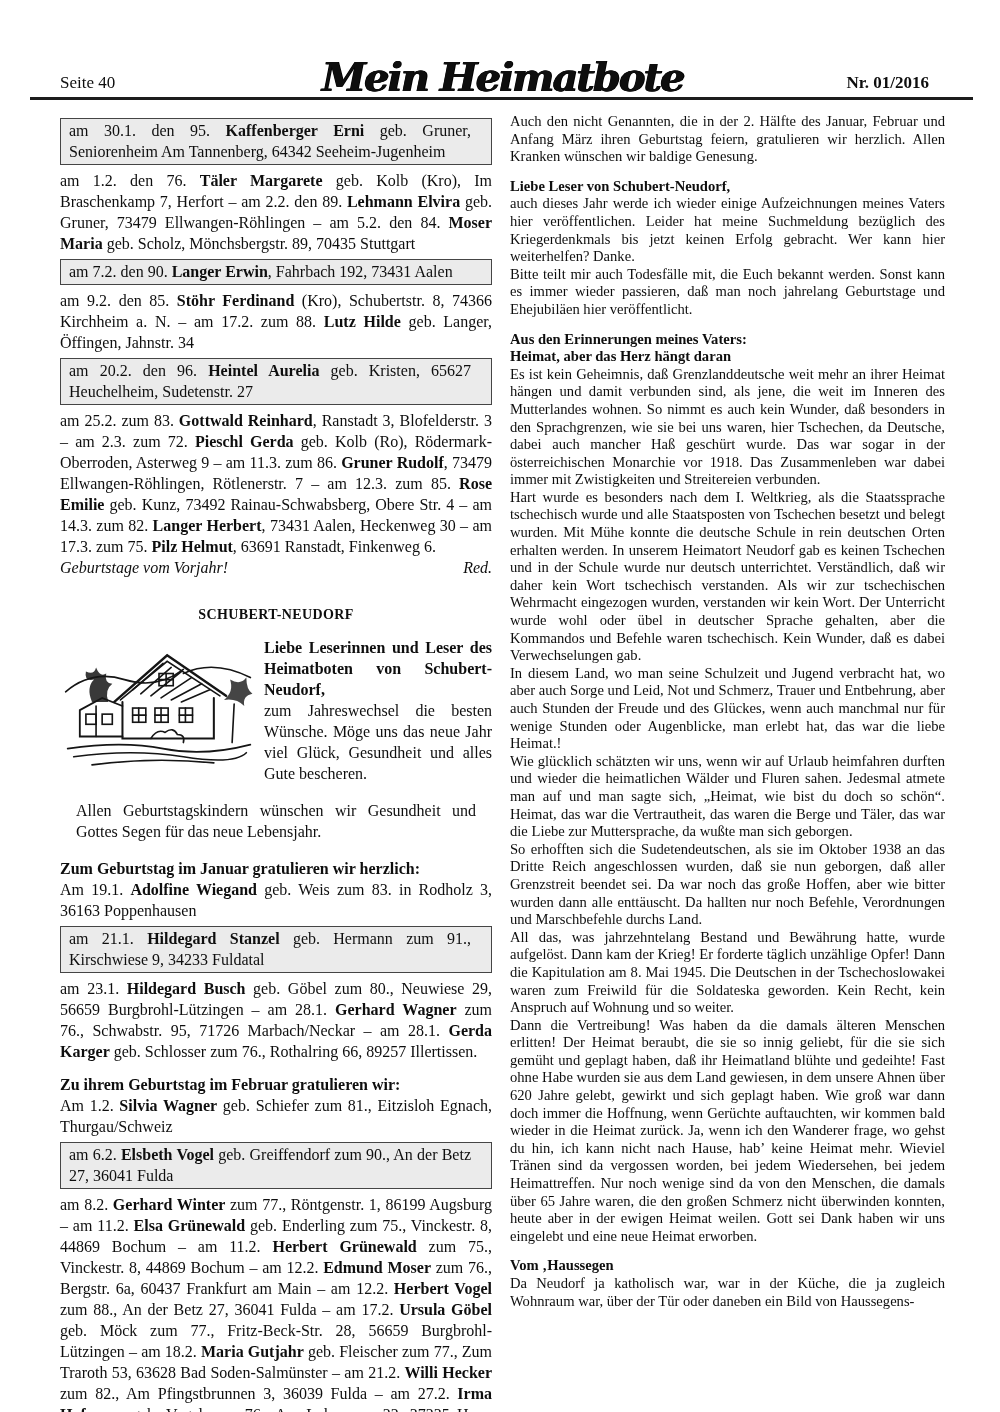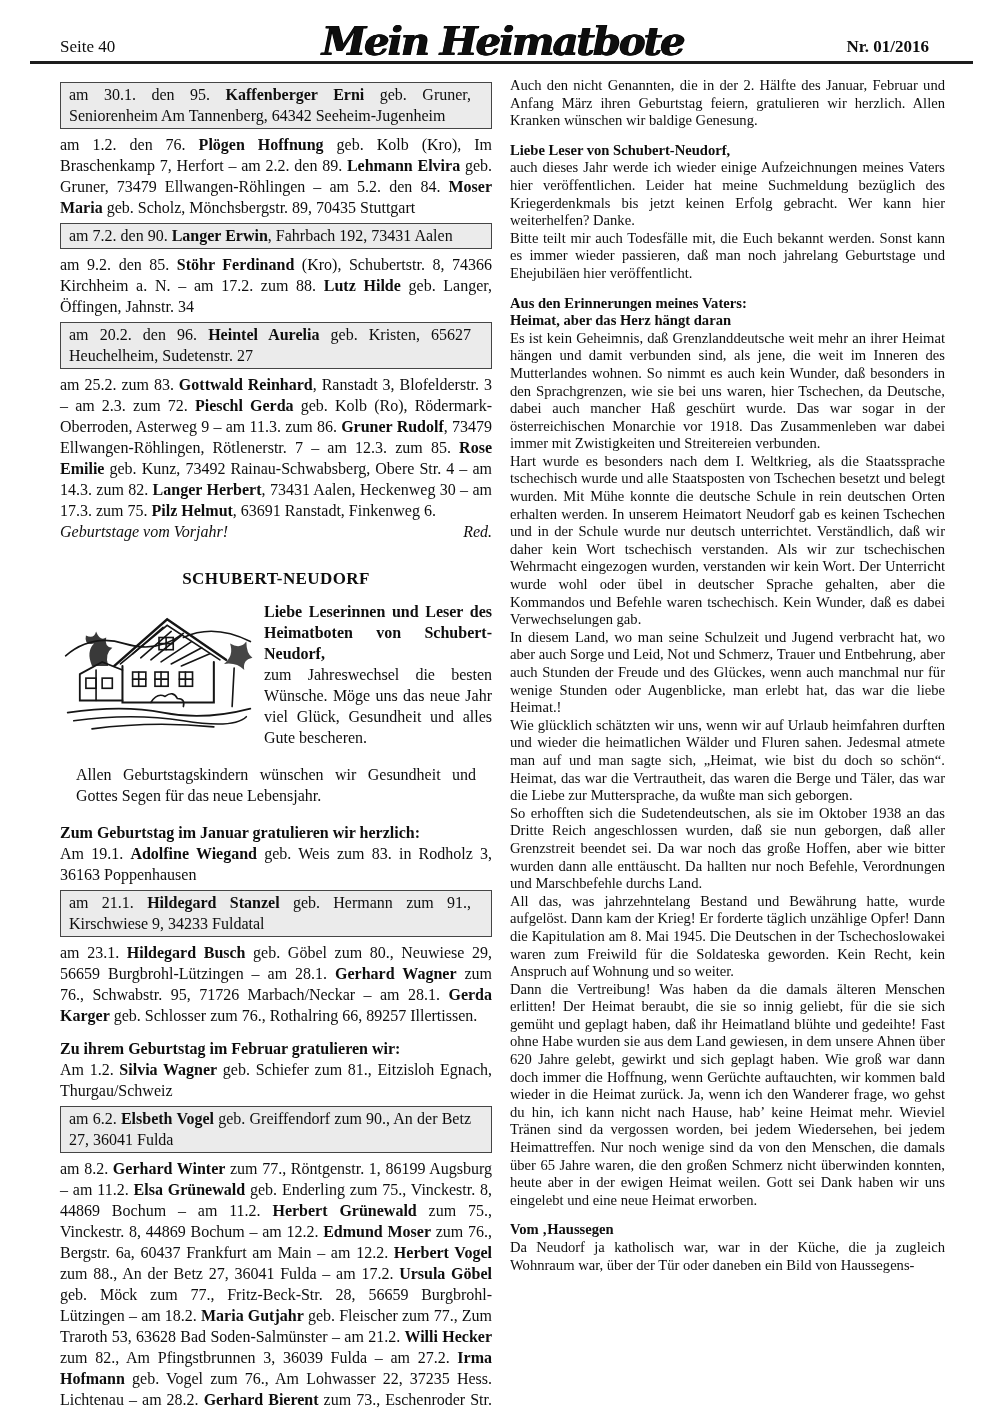--- a/index.html
+++ b/index.html
@@ -1,37 +1,37 @@
 <!DOCTYPE html>
 <html><head>
 <meta charset="utf-8">
 <style>
   html,body{margin:0;padding:0;background:#f4f4f2;}
   .page{width:1000px;height:1412px;margin:0 auto;background:#ffffff;box-sizing:border-box;
         padding:0 55px 0 60px;font-family:"Liberation Serif",serif;color:#0e0e0e;position:relative;overflow:hidden;}
   
-  .hdr{position:relative;height:64px;}
+  .hdr{position:relative;height:100px;}
   .hdr-rule{position:absolute;left:-30px;right:-28px;bottom:0;border-bottom:3px solid #1c1c1c;}
   .hdr-page,.hdr-issue{position:absolute;bottom:7px;font-size:17px;}
   .hdr-page{left:0;}
   .hdr-issue{right:16px;font-weight:bold;}
   .masthead{position:absolute;left:0;right:0;bottom:3px;text-align:center;
             font-family:"DejaVu Serif",serif;font-weight:bold;font-style:italic;
             font-size:40px;letter-spacing:-2px;line-height:1;
             text-shadow:0.8px 0 0 #000, -0.4px 0 0 #000;}
   
   .columns{display:flex;gap:18px;padding-top:13px;}
   .col-left{width:432px;font-size:16px;line-height:21px;}
   .col-right{width:435px;font-size:14.6px;line-height:17.6px;}
   .para{text-align:justify;}
   .heading{font-weight:bold;}
   .gap{margin-top:12px;}
   .box{background:#ebebeb;border:1px solid #454545;padding:1px 20px 2px 8px;margin:5px 0;text-align:justify;}
   .split-line{display:flex;justify-content:space-between;font-style:italic;}
-  .center-head{text-align:center;font-weight:bold;font-size:17px;letter-spacing:.4px;margin:26px 0 12px 0;}
+  .center-head{text-align:center;font-weight:bold;font-size:14px;letter-spacing:.4px;margin:26px 0 12px 0;}
   .town-section{overflow:visible;}
   .farm{float:left;width:196px;height:132px;margin:2px 8px 0 0;}
   .town-sal{font-weight:bold;text-align:justify;}
   .town-p{text-align:justify;}
   b{font-weight:bold;}
 </style>
 </head>
 <body>
 
 <div class="page">
@@ -41,21 +41,21 @@
     <span class="masthead">Mein Heimatbote</span>
     <span class="hdr-issue">Nr. 01/2016</span>
     <div class="hdr-rule"></div>
   </div>
 
   <div class="columns">
 
     <div class="col-left">
       <div id="left-top">
           <div class="box"><span>am 30.1. den 95. </span><b>Kaffenberger Erni</b><span> geb. Gruner, Seniorenheim Am Tannenberg, 64342 Seeheim-Jugenheim</span></div>
-          <div class="para"><span>am 1.2. den 76. </span><b>Plögen Hoffnung</b><span> geb. Kolb (Kro), Im Braschenkamp 7, Herfort – am 2.2. den 89. </span><b>Lehmann Elvira</b><span> geb. Gruner, 73479 Ellwangen-Röhlingen – am 5.2. den 84. </span><b>Moser Maria</b><span> geb. Scholz, Mönchsbergstr. 89, 70435 Stuttgart</span></div>
+          <div class="para"><span>am 1.2. den 76. </span><b>Täler Margarete</b><span> geb. Kolb (Kro), Im Braschenkamp 7, Herfort – am 2.2. den 89. </span><b>Lehmann Elvira</b><span> geb. Gruner, 73479 Ellwangen-Röhlingen – am 5.2. den 84. </span><b>Moser Maria</b><span> geb. Scholz, Mönchsbergstr. 89, 70435 Stuttgart</span></div>
           <div class="box"><span>am 7.2. den 90. </span><b>Langer Erwin</b><span>, Fahrbach 192, 73431 Aalen</span></div>
           <div class="para"><span>am 9.2. den 85. </span><b>Stöhr Ferdinand</b><span> (Kro), Schubertstr. 8, 74366 Kirchheim a. N. – am 17.2. zum 88. </span><b>Lutz Hilde</b><span> geb. Langer, Öffingen, Jahnstr. 34</span></div>
           <div class="box"><span>am 20.2. den 96. </span><b>Heintel Aurelia</b><span> geb. Kristen, 65627 Heuchelheim, Sudetenstr. 27</span></div>
           <div class="para"><span>am 25.2. zum 83. </span><b>Gottwald Reinhard</b><span>, Ranstadt 3, Blofelderstr. 3 – am 2.3. zum 72. </span><b>Pieschl Gerda</b><span> geb. Kolb (Ro), Rödermark-Oberroden, Asterweg 9 – am 11.3. zum 86. </span><b>Gruner Rudolf</b><span>, 73479 Ellwangen-Röhlingen, Rötlenerstr. 7 – am 12.3. zum 85. </span><b>Rose Emilie</b><span> geb. Kunz, 73492 Rainau-Schwabsberg, Obere Str. 4 – am 14.3. zum 82. </span><b>Langer Herbert</b><span>, 73431 Aalen, Heckenweg 30 – am 17.3. zum 75. </span><b>Pilz Helmut</b><span>, 63691 Ranstadt, Finkenweg 6.</span></div>
           <div class="split-line">
             <span>Geburtstage vom Vorjahr!</span>
             <span>Red.</span>
           </div>
         </div>
 

